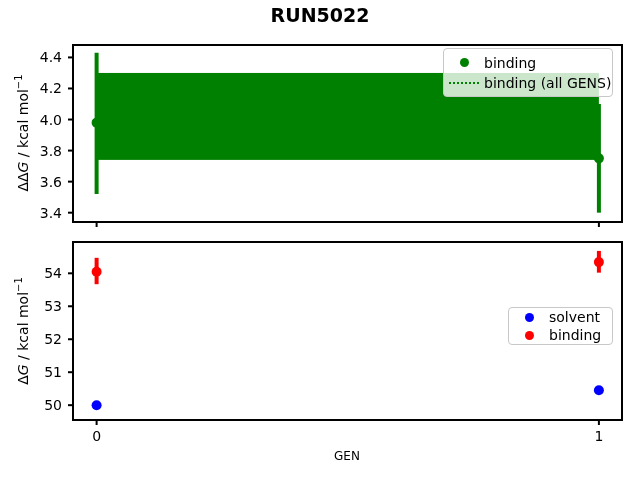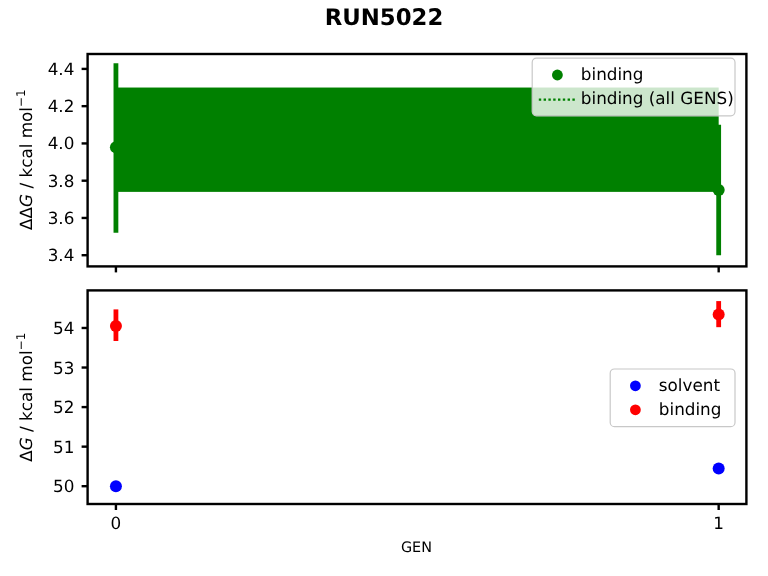--- a/index.html
+++ b/index.html
@@ -27,21 +27,21 @@
     position:absolute;left:347px;top:449px;transform:translateX(-50%);
     font-size:12px;
   }
   .legend{
     position:absolute;box-sizing:border-box;
     background:rgba(255,255,255,0.8);
     border:1px solid #c8c8c8;border-radius:4px;
     display:flex;flex-direction:column;justify-content:center;
   }
   #legend-0{left:443px;top:48px;width:170px;height:49px;}
-  #legend-1{left:508px;top:307px;width:105px;height:49px;}
+  #legend-1{left:508px;top:307px;width:105px;height:38px;}
   .legend-row{display:flex;align-items:center;height:20px;}
   .licon{flex:0 0 40px;display:flex;justify-content:center;align-items:center;}
   .ldot{width:9px;height:9px;border-radius:50%;}
   .lline{width:30px;height:0;border-top:2px dotted;}
   .llabel{font-size:14px;white-space:nowrap;}
 </style>
 </head>
 <body>
 
 <div class="figure">

